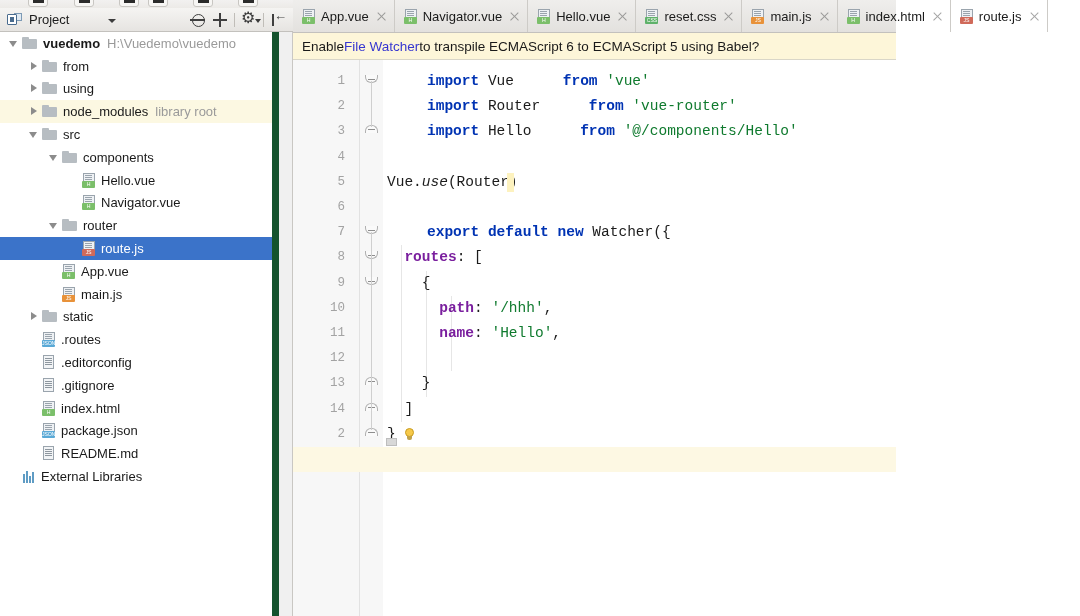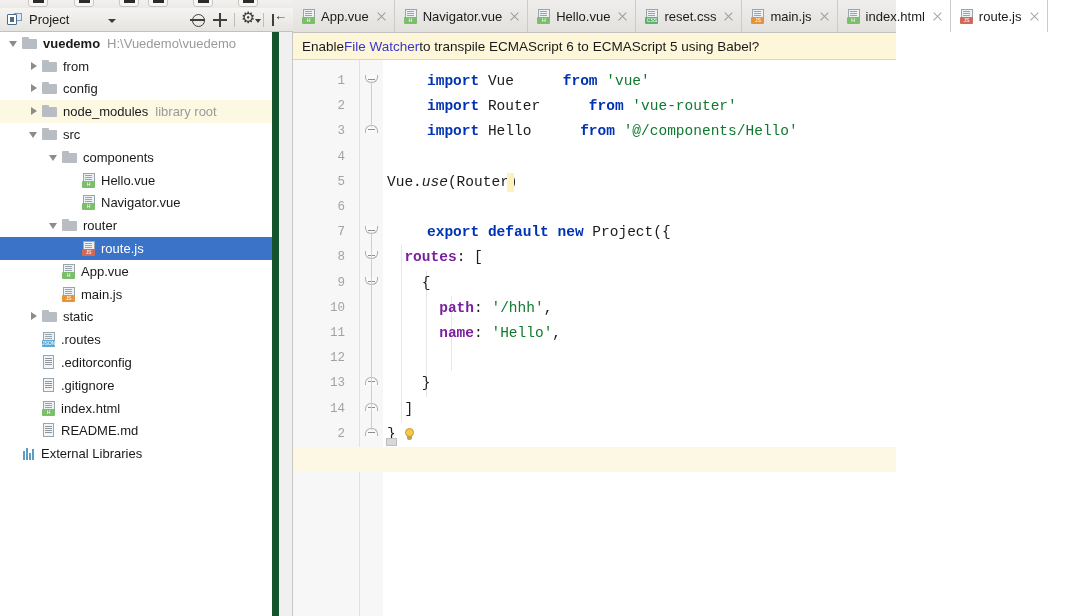--- a/index.html
+++ b/index.html
@@ -367,21 +367,21 @@
         </span>
         <span>from</span>
       </div>
       <div class="tree-row">
         <span style="flex: 0 0 auto; width: 29px;"></span>
         <span class="tw collapsed"></span>
         <span class="folder">
           <span class="ft"></span>
           <span class="fb"></span>
         </span>
-        <span>config</span>
+        <span>using</span>
       </div>
       <div class="tree-row hl">
         <span style="flex: 0 0 auto; width: 29px;"></span>
         <span class="tw collapsed"></span>
         <span class="folder">
           <span class="ft"></span>
           <span class="fb"></span>
         </span>
         <span>node_modules</span>
         <span class="lbl-dim">library root</span>
@@ -502,20 +502,30 @@
       </div>
       <div class="tree-row">
         <span style="flex: 0 0 auto; width: 29px;"></span>
         <span class="tw"></span>
         <span class="fileico">
           <span class="page"></span>
           <span class="lines"></span>
           <span class="tag tag-h">H</span>
         </span>
         <span>index.html</span>
+      </div>
+      <div class="tree-row">
+        <span style="flex: 0 0 auto; width: 29px;"></span>
+        <span class="tw"></span>
+        <span class="fileico">
+          <span class="page"></span>
+          <span class="lines"></span>
+          <span class="tag tag-json">JSON</span>
+        </span>
+        <span>package.json</span>
       </div>
       <div class="tree-row">
         <span style="flex: 0 0 auto; width: 29px;"></span>
         <span class="tw"></span>
         <span class="plain-doc">
           <span class="page"></span>
           <span class="lines"></span>
         </span>
         <span>README.md</span>
       </div>
@@ -666,21 +676,21 @@
         <div class="line-hl-code" style="top: 387px;"></div>
         <div class="indent-guide" style="left: 18px; top: 185.4px; height: 176.4px;"></div>
         <div class="indent-guide" style="left: 43px; top: 210.6px; height: 126px;"></div>
         <div class="indent-guide" style="left: 68px; top: 235.8px; height: 75.6px;"></div>
         <div class="cline" style="top: 9px; left: 4px;"><span class="kw">import</span><span> Vue </span><span class="kw">from</span><span> </span><span class="str">'vue'</span></div>
         <div class="cline" style="top: 34.2px; left: 4px;"><span class="kw">import</span><span> Router </span><span class="kw">from</span><span> </span><span class="str">'vue-router'</span></div>
         <div class="cline" style="top: 59.4px; left: 4px;"><span class="kw">import</span><span> Hello </span><span class="kw">from</span><span> </span><span class="str">'@/components/Hello'</span></div>
         <div class="cline" style="top: 84.6px; left: 4px;"></div>
         <div class="cline" style="top: 109.8px; left: 4px;"><span>Vue.</span><span class="ital">use</span><span>(Router)</span></div>
         <div class="cline" style="top: 135px; left: 4px;"></div>
-        <div class="cline" style="top: 160.2px; left: 4px;"><span class="kw">export default new</span><span> Project({</span></div>
+        <div class="cline" style="top: 160.2px; left: 4px;"><span class="kw">export default new</span><span> Watcher({</span></div>
         <div class="cline" style="top: 185.4px; left: 4px;"><span>  </span><span class="prop">routes</span><span>: [</span></div>
         <div class="cline" style="top: 210.6px; left: 4px;"><span>    {</span></div>
         <div class="cline" style="top: 235.8px; left: 4px;"><span>      </span><span class="prop">path</span><span>: </span><span class="str">'/hhh'</span><span>,</span></div>
         <div class="cline" style="top: 261px; left: 4px;"><span>      </span><span class="prop">name</span><span>: </span><span class="str">'Hello'</span><span>,</span></div>
         <div class="cline" style="top: 311.4px; left: 4px;"><span>    }</span></div>
         <div class="cline" style="top: 336.6px; left: 4px;"><span>  ]</span></div>
         <div class="cline" style="top: 361.8px; left: 4px;"><span>}</span></div>
         <div class="cline" style="top: 387px; left: 4px;"></div>
         <div class="caret" style="left: 124px; top: 112.8px;"></div>
         <div class="bulb" style="left: 20px; top: 367.8px;">

